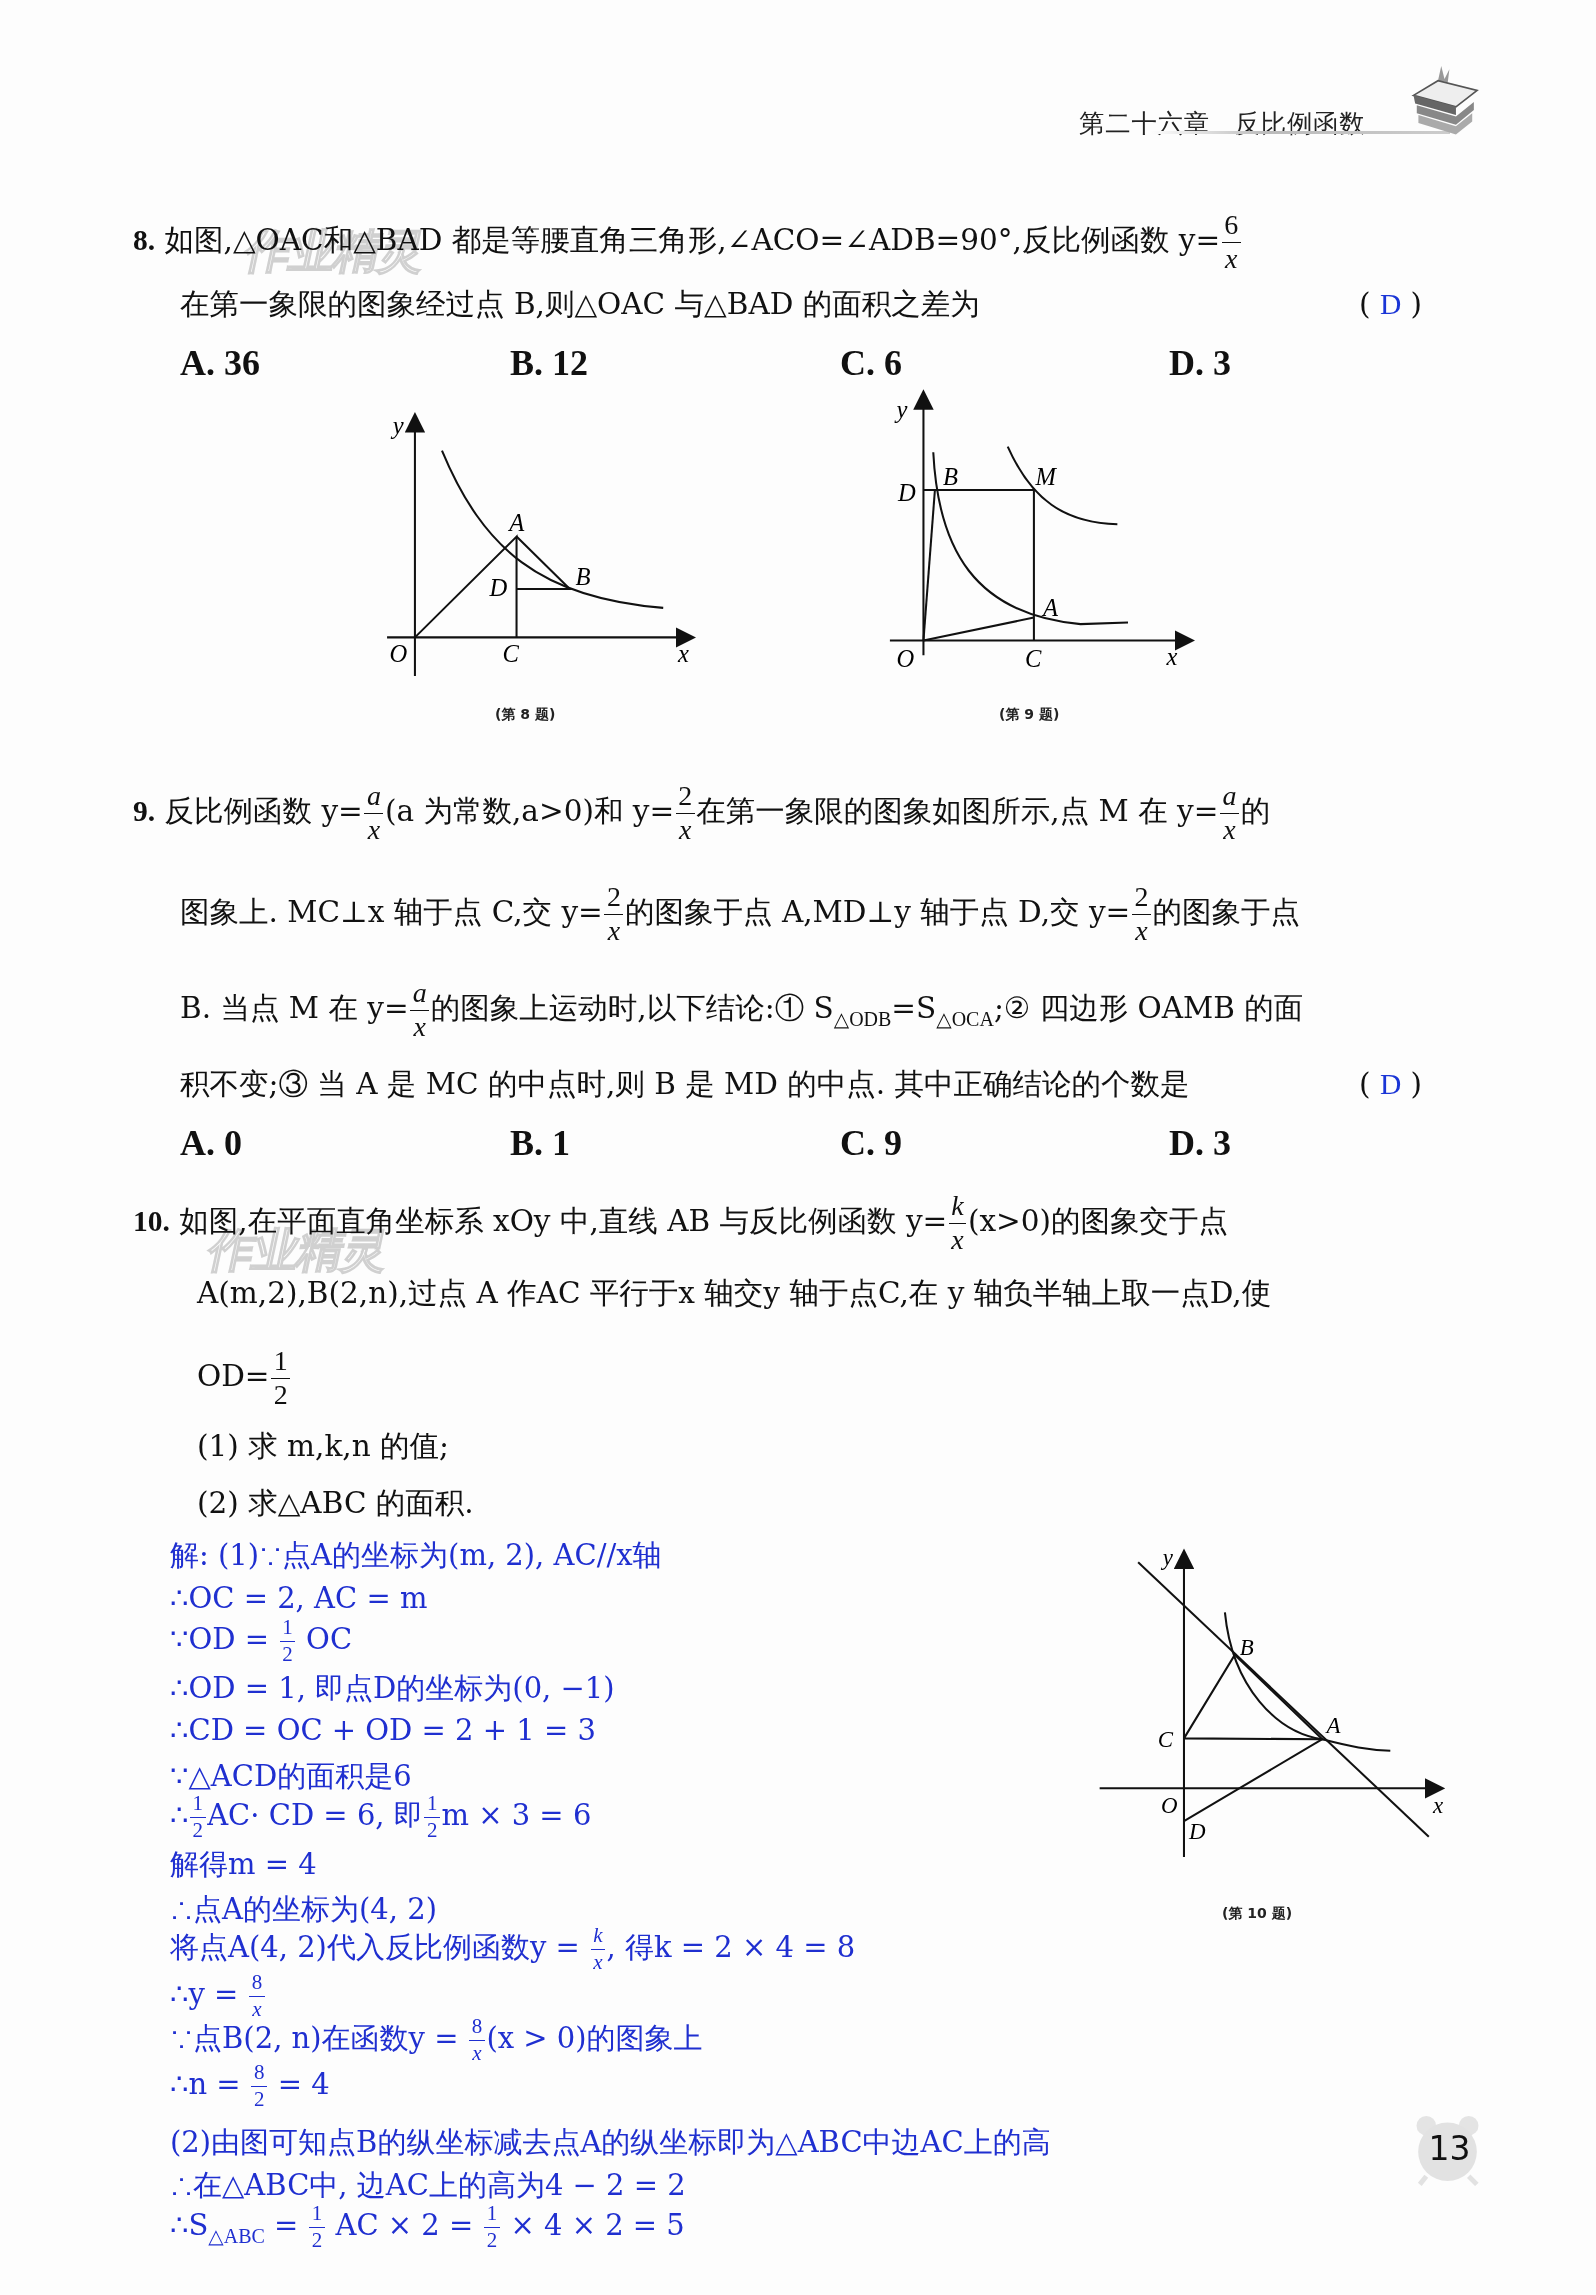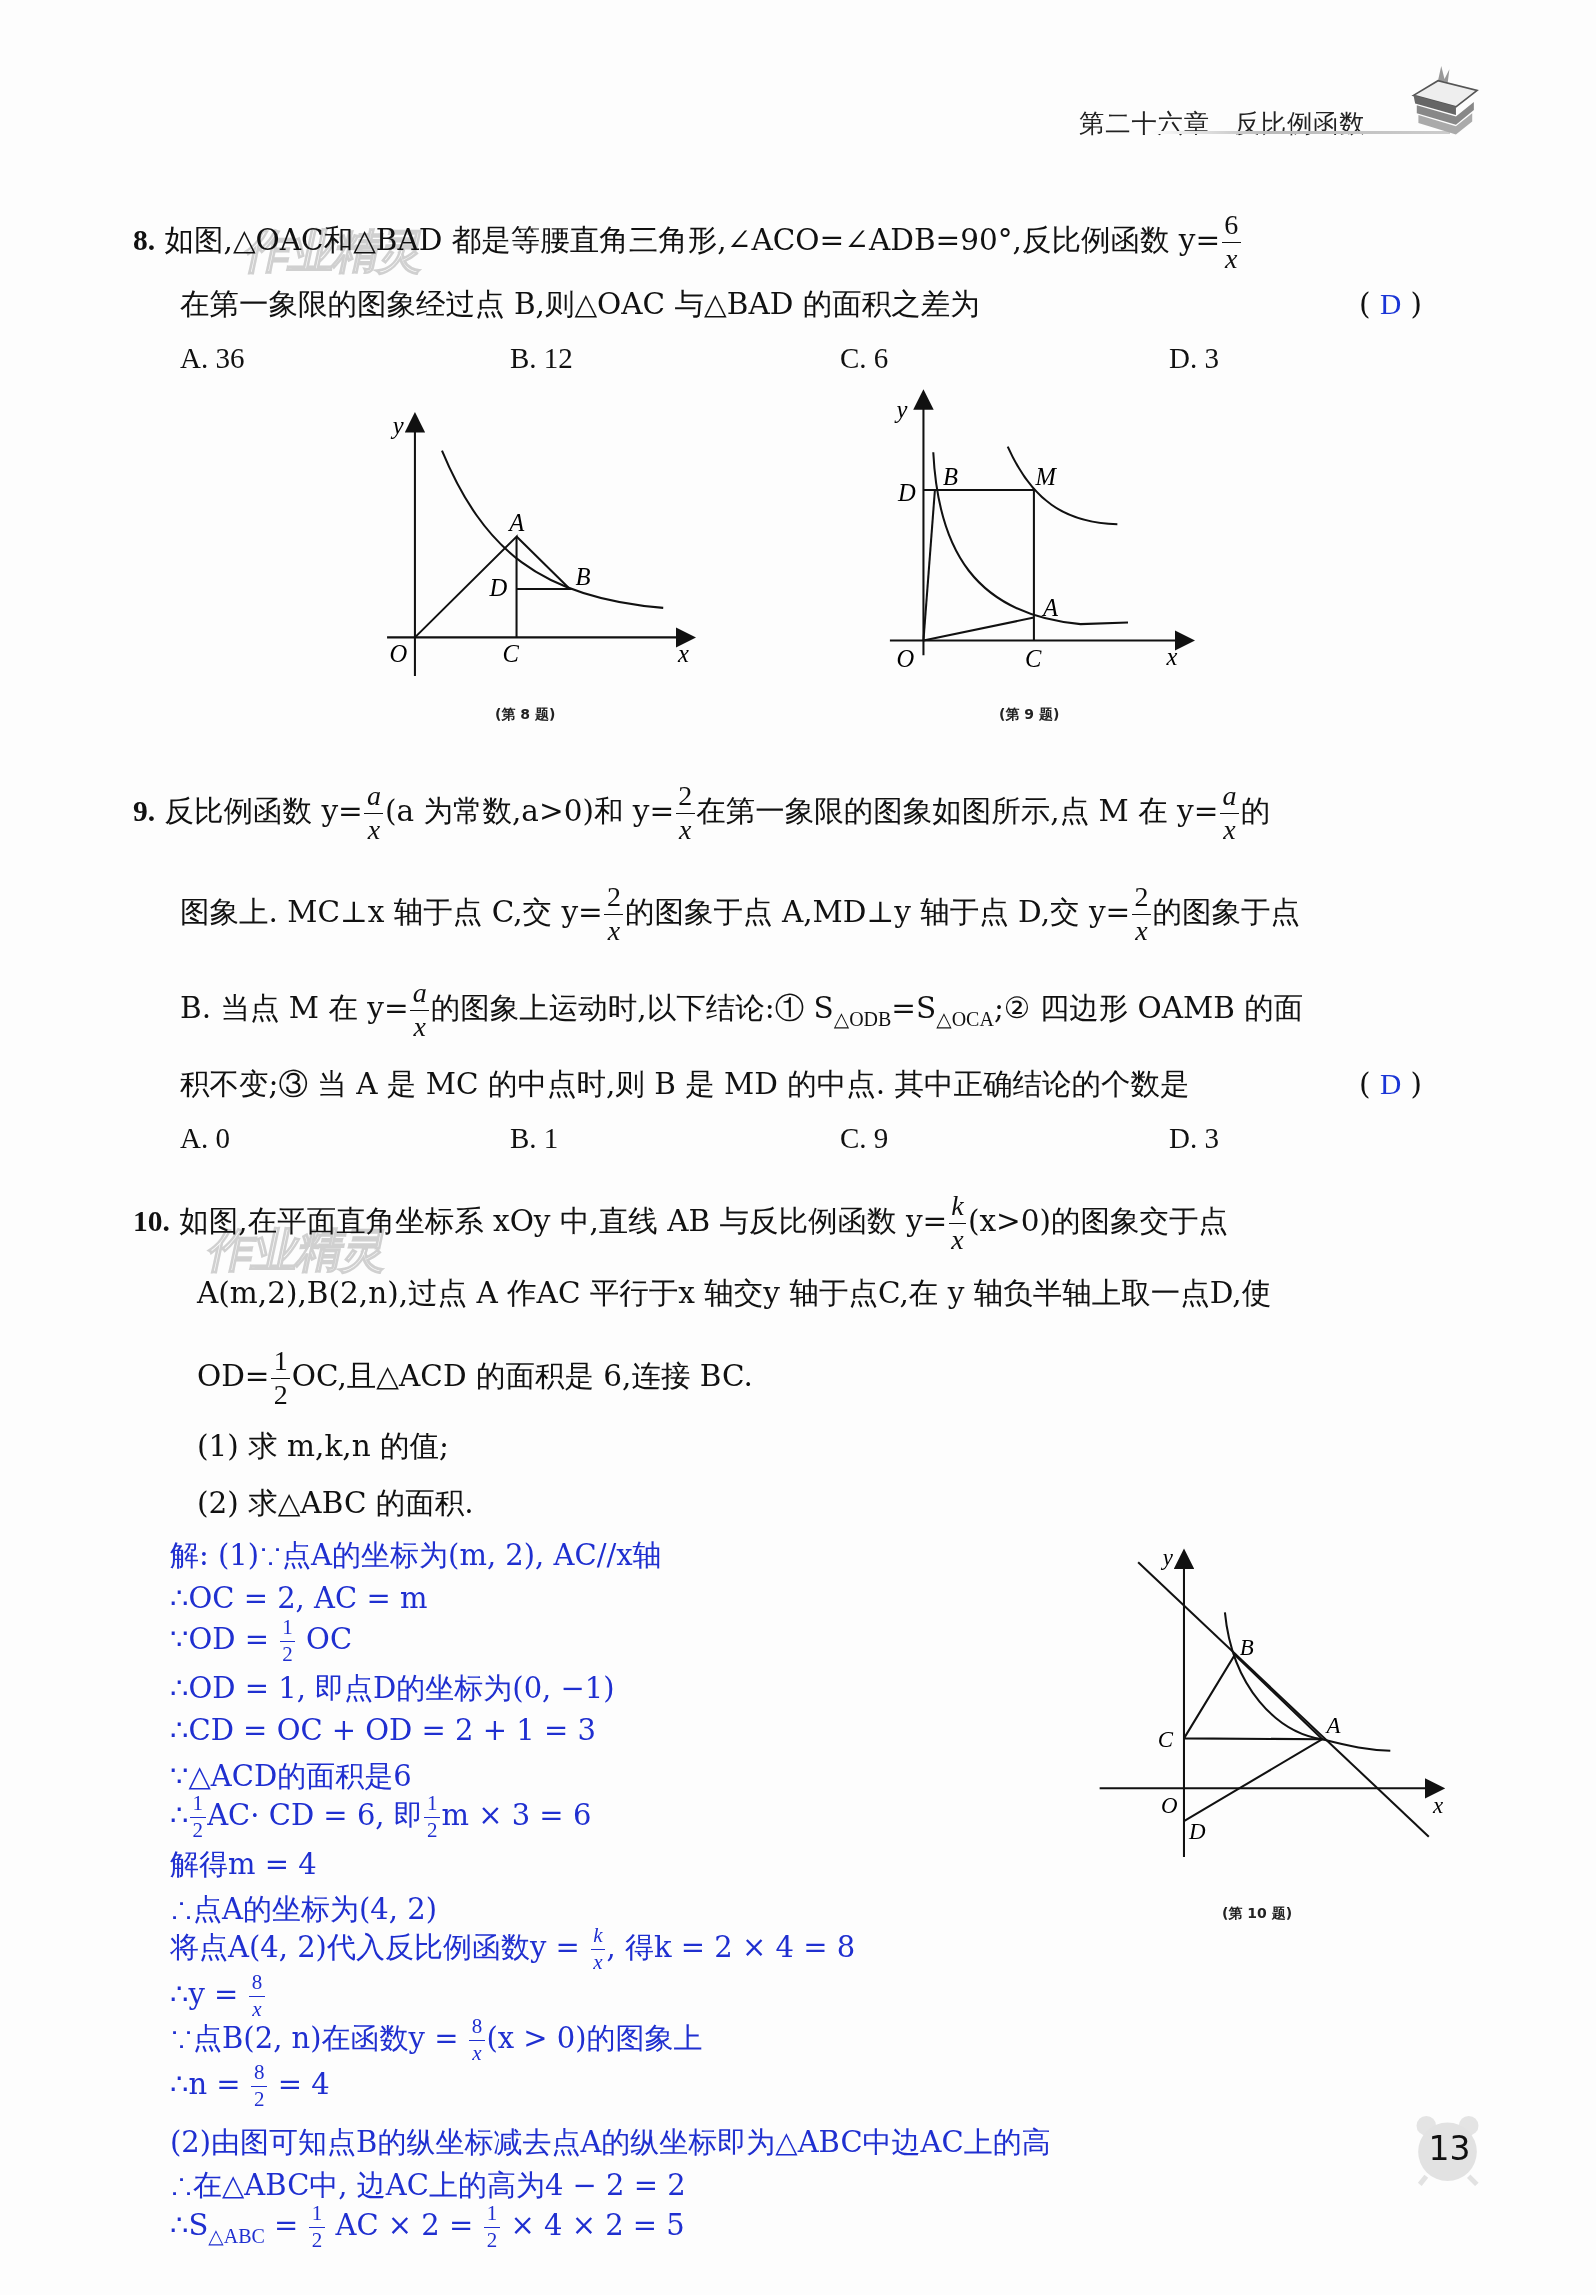--- a/index.html
+++ b/index.html
@@ -13,21 +13,21 @@
   .line { position:absolute; font-size:29.5px; line-height:1.2; white-space:nowrap; }
   .qnum { font-weight:bold; font-family:"Liberation Serif",serif; }
   i, .it { font-style:italic; font-family:"Liberation Serif",serif; }
   .frac { display:inline-flex; flex-direction:column; align-items:center; vertical-align:middle; line-height:1; margin:0 1.6px; }
   .frac .num { font-size:28px; padding:0 2.5px; font-family:"Liberation Serif",serif; }
   .frac .bar { border-top:1.6px solid currentColor; width:100%; margin:2.5px 0; }
   .frac .den { font-size:28px; padding:0 2.5px; font-style:italic; font-family:"Liberation Serif",serif; }
   .frac.small .num, .frac.small .den { font-size:21px; }
   .answer { color:#1a35d6; font-family:"Liberation Serif",serif; }
   .bracket { position:absolute; font-size:29.5px; }
-  .opt { position:absolute; font-size:29px; font-family:"Liberation Serif",serif; }
+  .opt { position:absolute; font-size:36px; font-family:"Liberation Serif",serif;font-weight:bold; }
   .sol { color:#1f2fd0; position:absolute; font-size:29px; white-space:nowrap; font-family:"DejaVu Serif","Liberation Serif",serif; }
   .caption { position:absolute; font-size:14px; font-family:"DejaVu Sans","Liberation Sans",sans-serif; font-weight:bold; color:#222; }
   .watermark { position:absolute; font-family:"DejaVu Sans","Liberation Sans",sans-serif; font-size:46px; font-weight:bold; color:transparent;
                -webkit-text-stroke:1.2px #ccc; transform:skewX(-12deg); letter-spacing:-1.6px; opacity:.9; }
   .sub { font-size:20px; vertical-align:-8.2px; font-family:"Liberation Serif",serif; }
   .pagenum-badge { left:1410px; top:2111px; width:75px; height:75px; }
   .pagenum { left:1425px; top:2129px; width:49px; text-align:center; font-family:"DejaVu Sans","Liberation Sans",sans-serif; font-size:33px; color:#111; }
   svg text { font-family:"Liberation Serif",serif; font-style:italic; }
 </style>
 </head>
@@ -156,21 +156,21 @@
       <span class="bar"></span>
       <span class="den">x</span>
     </span><span>(x&gt;0)的图象交于点</span>
 </div>
 <div class="line" style="left:197px;top:1276px;">A(m,2),B(2,n),过点 A 作AC 平行于x 轴交y 轴于点C,在 y 轴负半轴上取一点D,使</div>
 <div class="line" style="left:197px;top:1347px;">
   <span>OD=</span><span class="frac">
       <span class="num">1</span>
       <span class="bar"></span>
       <span class="den" style="font-style:normal">2</span>
-    </span><span>OC,且△ACD 的面积是 6,连接 BC.</span>
+    </span>
 </div>
 <div class="line" style="left:197px;top:1429px;">(1) 求 m,k,n 的值;</div>
 <div class="line" style="left:197px;top:1486px;">(2) 求△ABC 的面积.</div>
 
 <svg class="abs" style="left:1089px;top:1540px;" width="393" height="328" viewBox="0 0 480 400">
   <defs>
       <marker id="arr3" markerWidth="10" markerHeight="10" refX="8" refY="5" orient="auto">
         <path d="M0,0 L10,5 L0,10 Z" fill="#111"></path>
       </marker>
     </defs>

